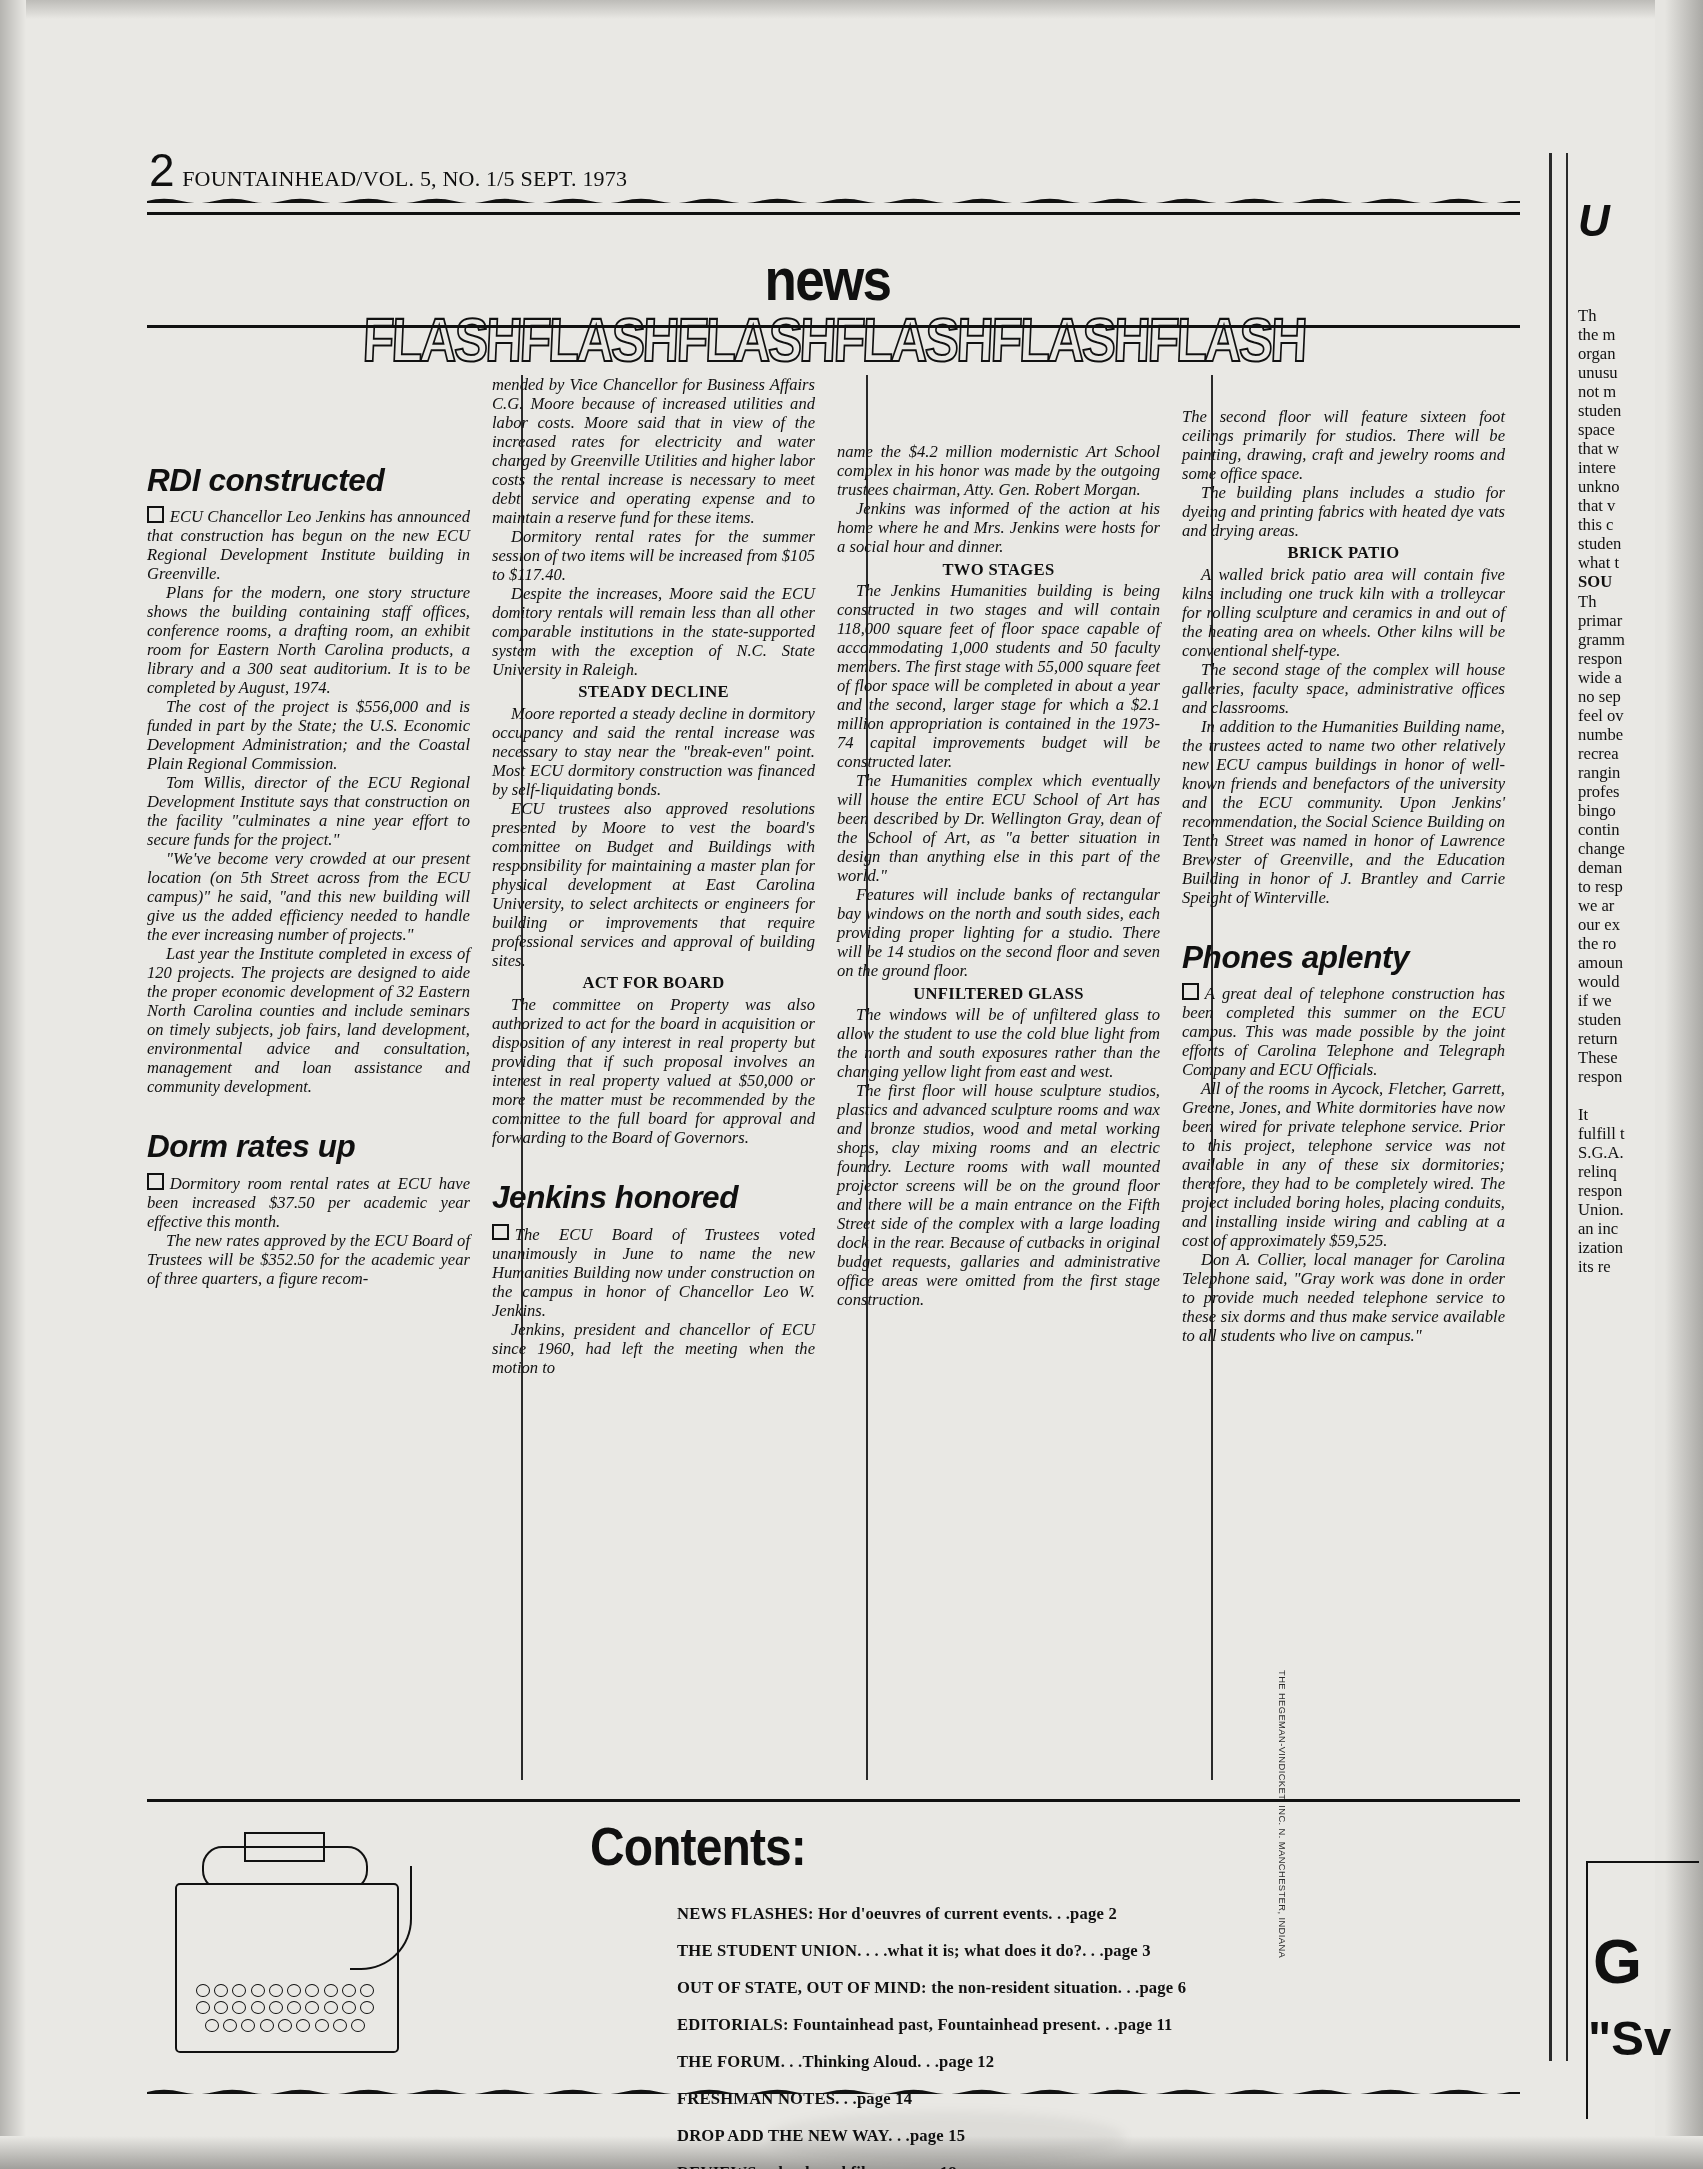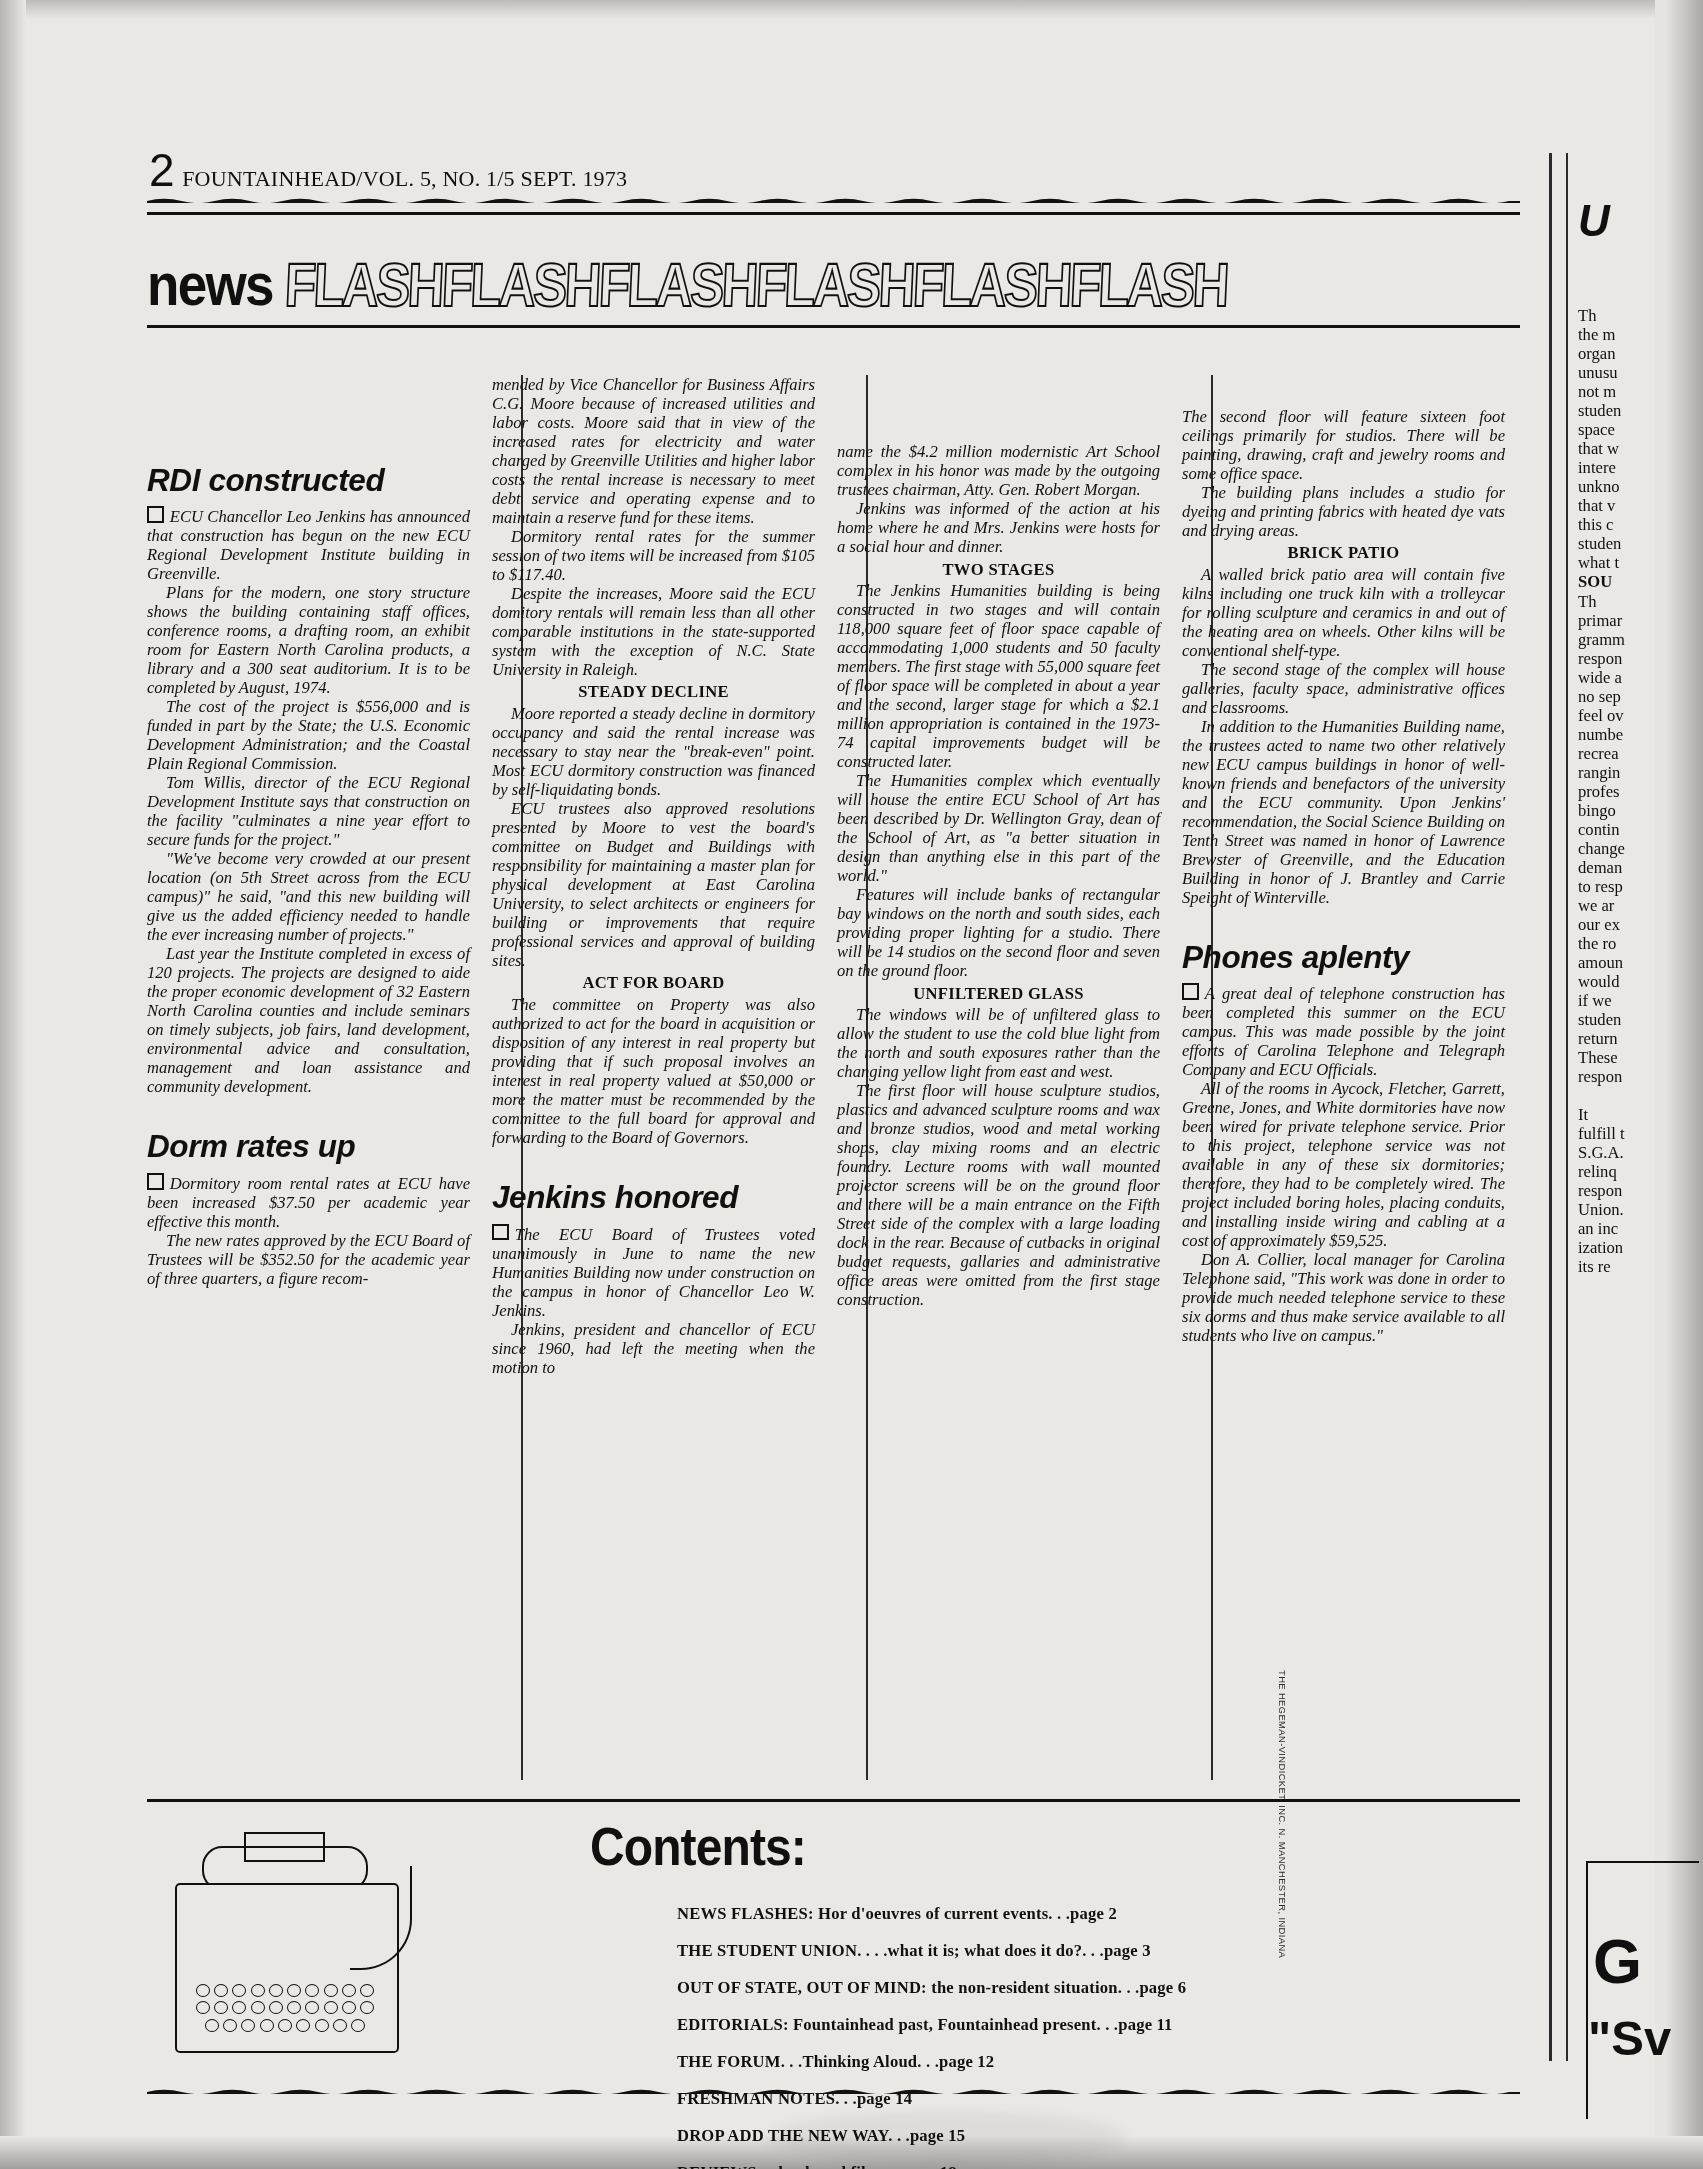--- a/index.html
+++ b/index.html
@@ -75,20 +75,21 @@
 
   
   .masthead {
     position: absolute;
     left: 147px;
     top: 249px;
     width: 1373px;
     height: 70px;
     display: flex;
     align-items: center;
+    flex-direction: column;
   }
   .masthead .news {
     font-family: "Liberation Sans", sans-serif;
     font-size: 53px;
     font-weight: 700;
     letter-spacing: -1.7px;
     transform: scaleY(1.12);
     margin-right: 12px;
   }
   .masthead .flash {
@@ -392,21 +393,21 @@
       <p class="bd first">The second floor will feature sixteen foot ceilings primarily for studios. There will be painting, drawing, craft and jewelry rooms and some office space.</p>
       <p class="bd">The building plans includes a studio for dyeing and printing fabrics with heated dye vats and drying areas.</p>
       <div class="subhd">BRICK PATIO</div>
       <p class="bd">A walled brick patio area will contain five kilns including one truck kiln with a trolleycar for rolling sculpture and ceramics in and out of the heating area on wheels. Other kilns will be conventional shelf-type.</p>
       <p class="bd">The second stage of the complex will house galleries, faculty space, administrative offices and classrooms.</p>
       <p class="bd">In addition to the Humanities Building name, the trustees acted to name two other relatively new ECU campus buildings in honor of well-known friends and benefactors of the university and the ECU community. Upon Jenkins' recommendation, the Social Science Building on Tenth Street was named in honor of Lawrence Brewster of Greenville, and the Education Building in honor of J. Brantley and Carrie Speight of Winterville.</p>
 
       <div class="hd-script mt">Phones aplenty</div>
       <p class="bd first"><span class="lead-mark"></span><span>A great deal of telephone construction has been completed this summer on the ECU campus. This was made possible by the joint efforts of Carolina Telephone and Telegraph Company and ECU Officials.</span></p>
       <p class="bd">All of the rooms in Aycock, Fletcher, Garrett, Greene, Jones, and White dormitories have now been wired for private telephone service. Prior to this project, telephone service was not available in any of these six dormitories; therefore, they had to be completely wired. The project included boring holes, placing conduits, and installing inside wiring and cabling at a cost of approximately $59,525.</p>
-      <p class="bd">Don A. Collier, local manager for Carolina Telephone said, "This work was done in order to provide much needed telephone service to these six dorms and thus make service available to all students who live on campus."</p>
+      <p class="bd">Don A. Collier, local manager for Carolina Telephone said, "Gray work was done in order to provide much needed telephone service to these six dorms and thus make service available to all students who live on campus."</p>
     </div>
 
   </div>
 
   <div class="rightcol">
     <div class="u">U</div>
     <div style="height:60px"></div>
     <p>Th</p>
     <p>the m</p>
     <p>organ</p>

